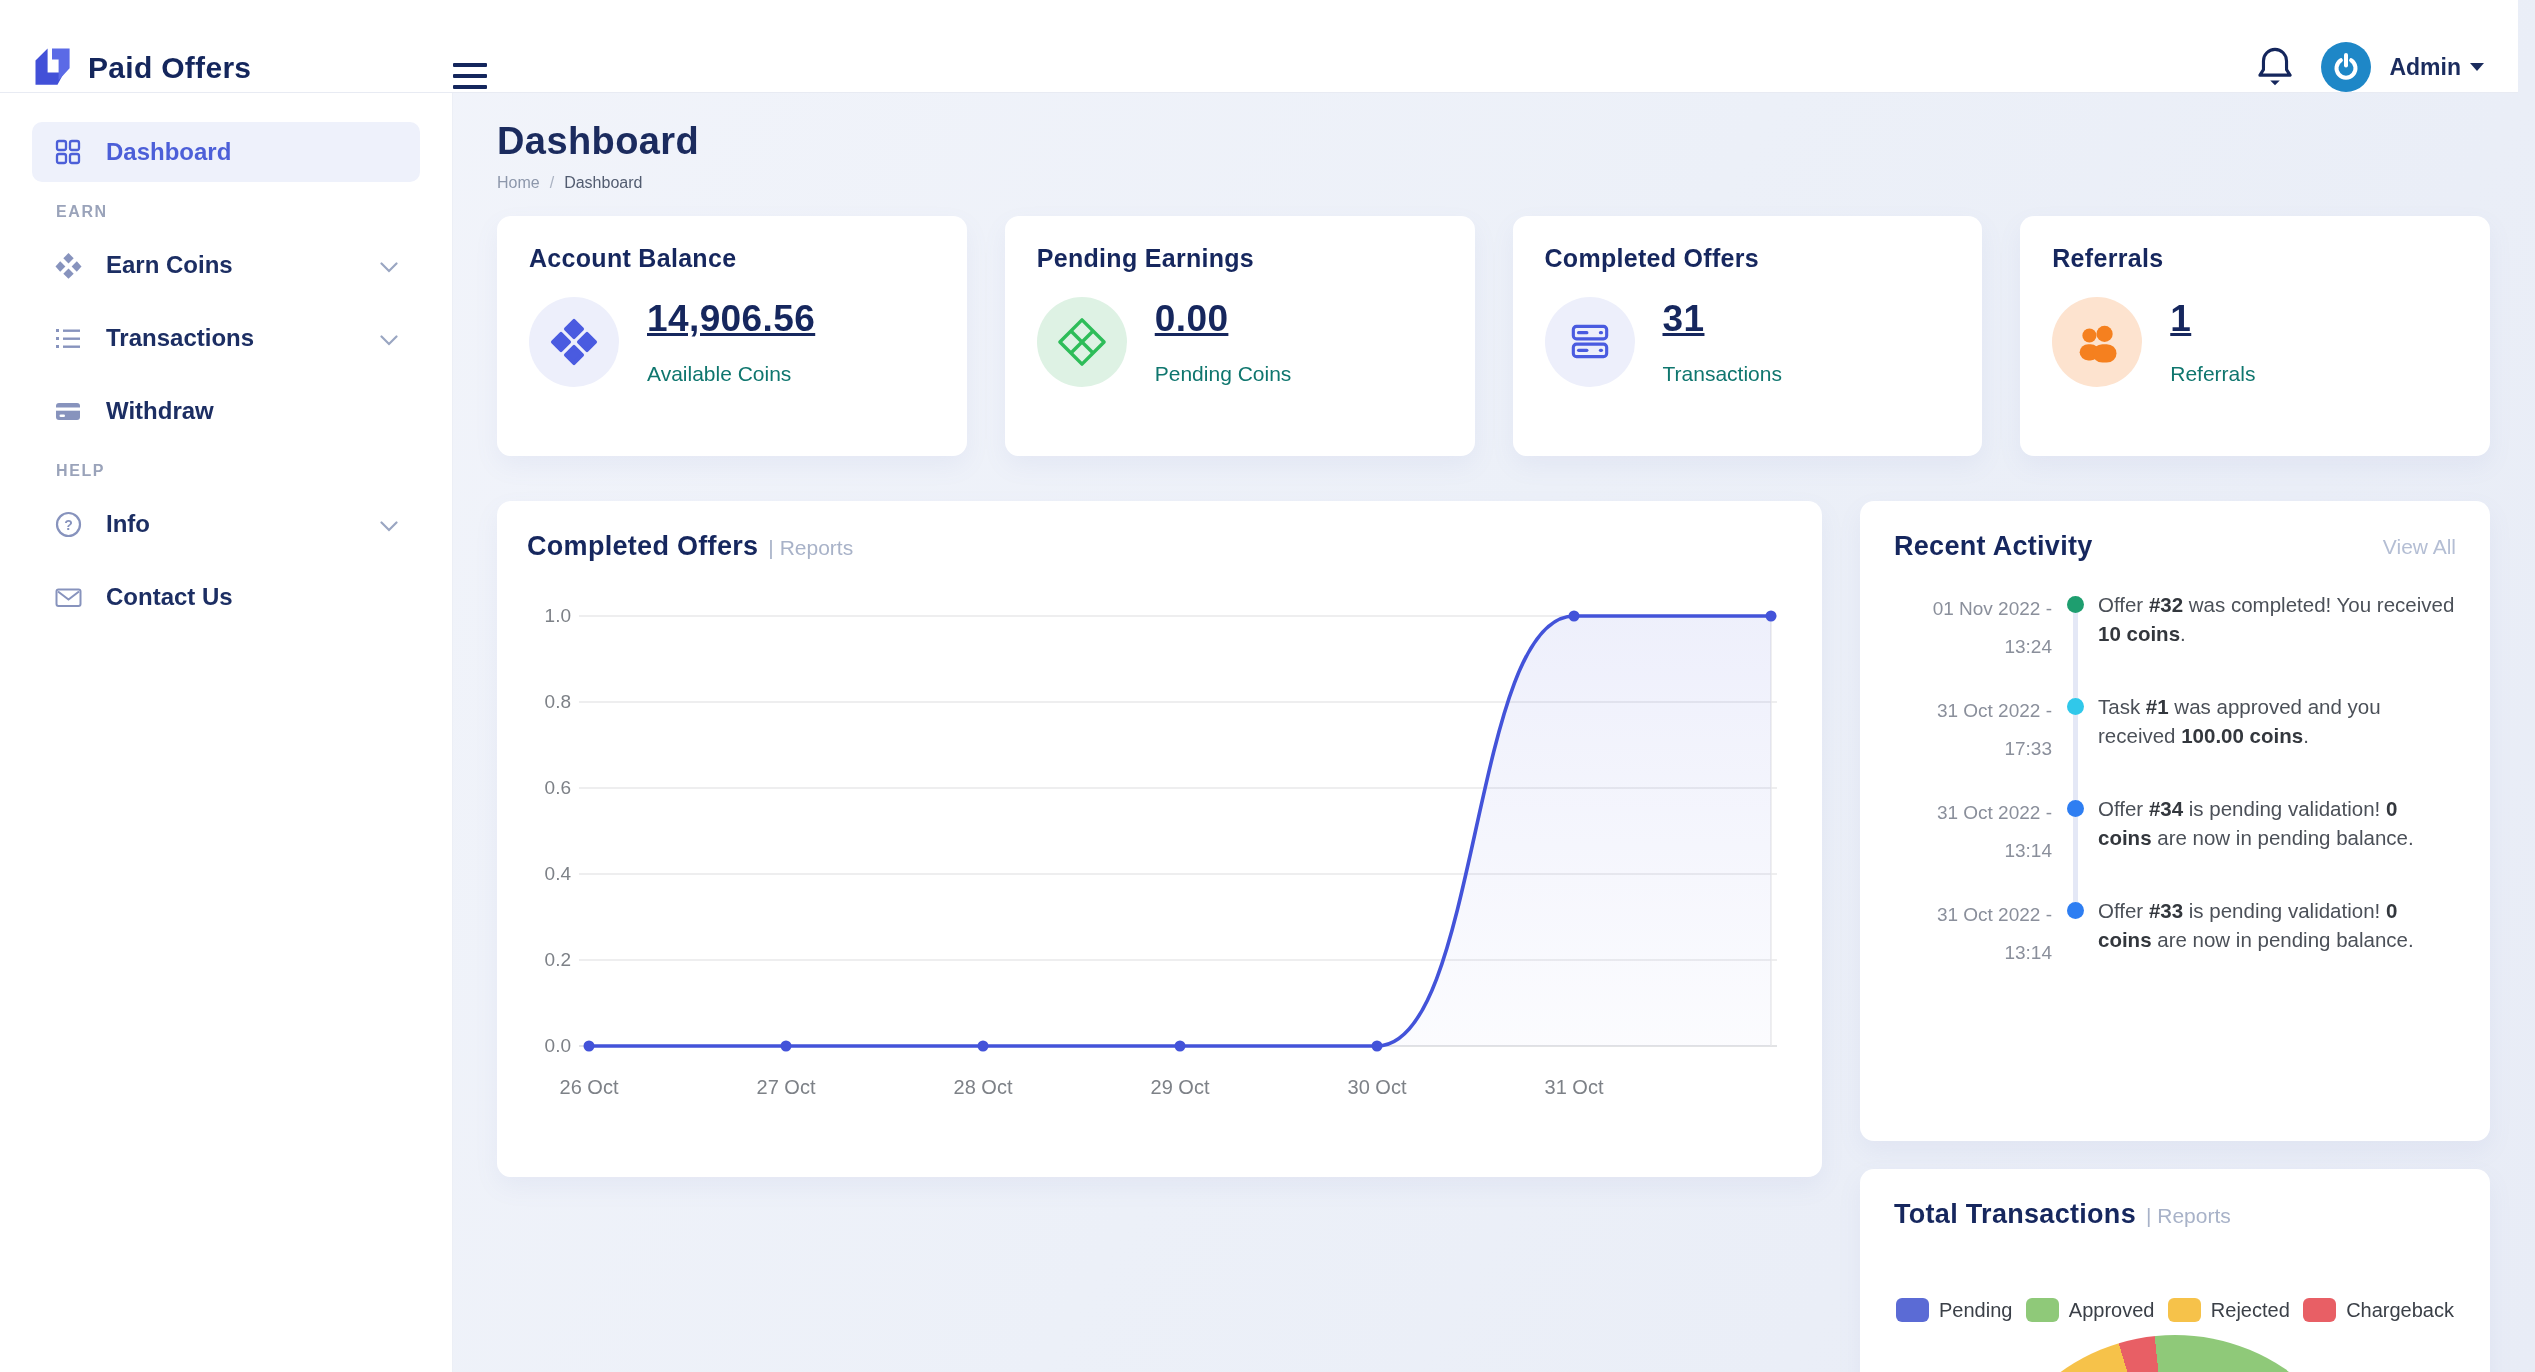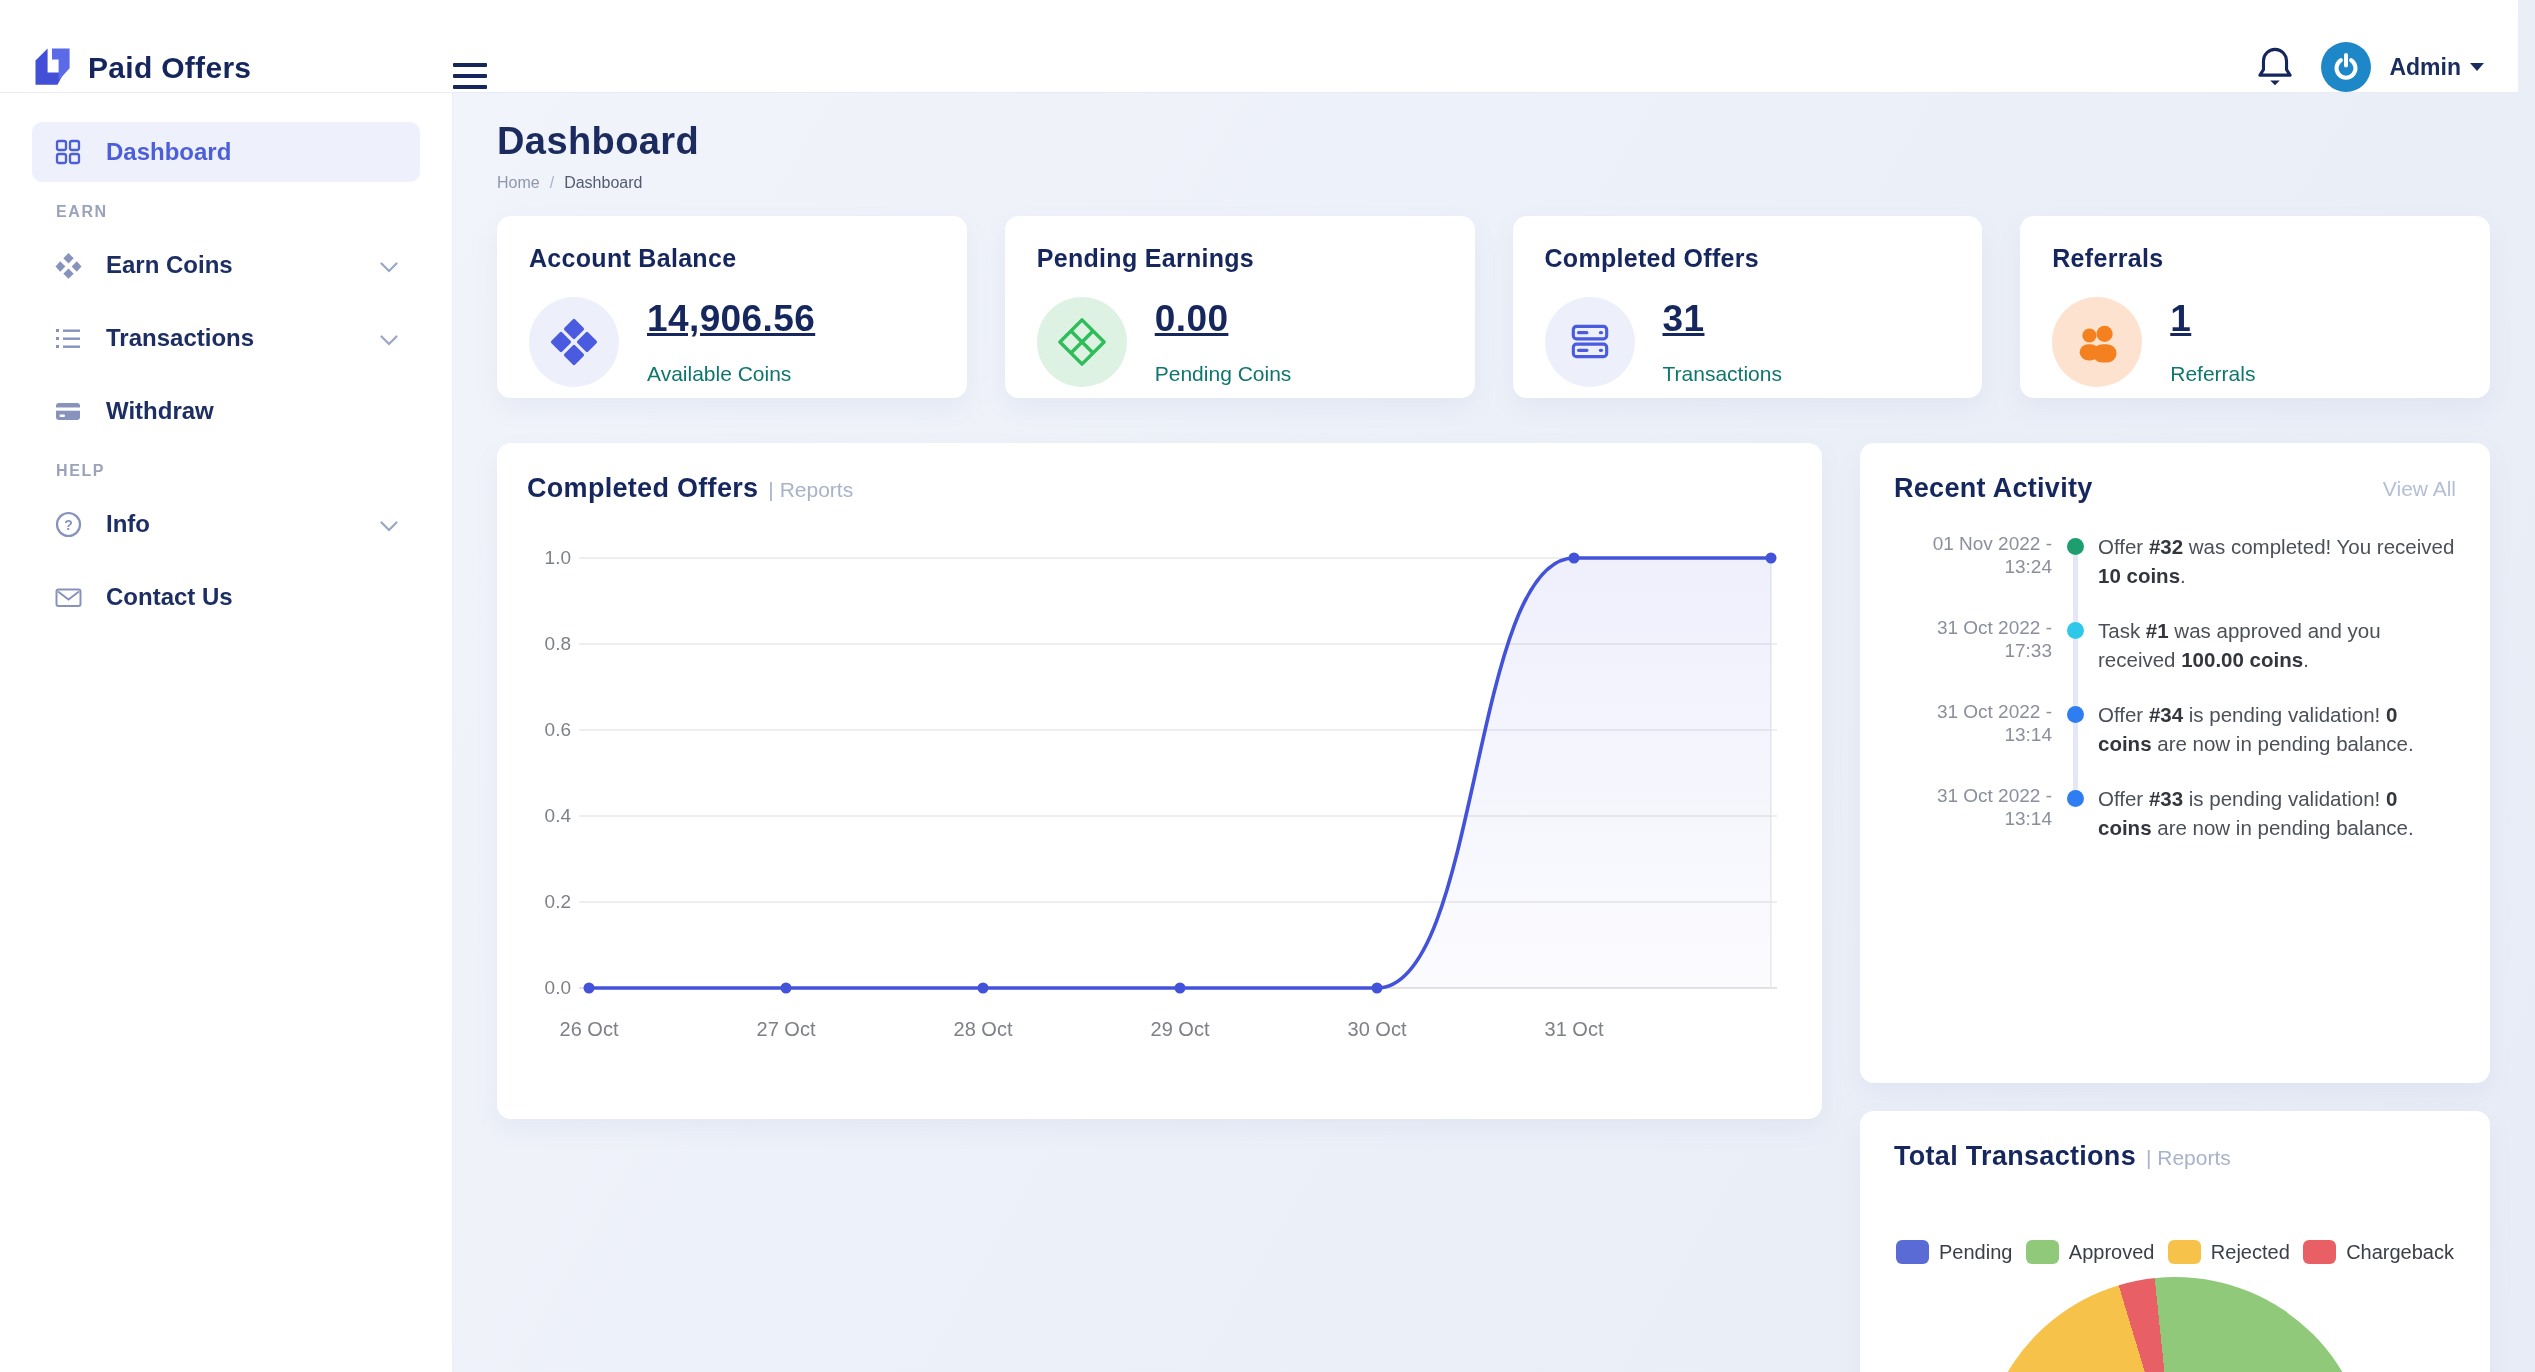--- a/index.html
+++ b/index.html
@@ -32,37 +32,37 @@
   .section-label { margin:21px 0 0 56px; font-size:16px; font-weight:bold; letter-spacing:1.6px; color:#9aa3ba; height:20px; }
   .mt12 { margin-top:12px; } .mt13 { margin-top:13px; }
   .side-icon { width:28px; height:28px; flex:none; display:flex; align-items:center; justify-content:center; }
   
   .content { position:absolute; left:453px; top:92px; right:0; bottom:0; padding:28px 45px 0 44px; }
   .page-title { font-size:38px; font-weight:bold; color:#1b2b5e; letter-spacing:.4px; }
   .breadcrumb { margin-top:11px; font-size:16px; display:flex; gap:10px; }
   .bc-home { color:#8d97ab; cursor:pointer; } .bc-sep { color:#aab2c2; } .bc-cur { color:#525c70; }
   .card { background:#fff; border-radius:14px; box-shadow:0 10px 24px rgba(110,130,185,.08); }
   .stats-row { display:flex; gap:38px; margin-top:24px; }
-  .stat-card { flex:1; height:182px; padding:28px 32px; }
+  .stat-card { flex:1; height:240px; padding:28px 32px; }
   .stat-title { font-size:25px; font-weight:bold; color:#16275e; letter-spacing:.3px; }
   .stat-body { display:flex; align-items:center; gap:28px; margin-top:24px; }
   .stat-icon-circle { width:90px; height:90px; border-radius:50%; flex:none; display:flex; align-items:center; justify-content:center; }
   .stat-value { font-size:37px; font-weight:800; color:#16275e; letter-spacing:.4px;text-decoration:underline; }
   .stat-label { font-size:21px; color:#0f766e; margin-top:22px; }
   .row2 { display:flex; gap:38px; margin-top:45px; align-items:flex-start; }
   .chart-card { width:1325px; height:676px; padding:30px 30px; flex:none; }
   .card-title-row { display:flex; align-items:baseline; }
   .card-title { font-size:27px; font-weight:bold; color:#16275e; letter-spacing:.3px; }
   .card-sub { font-size:21px; color:#a8b2c8; margin-left:10px; }
   .right-col { width:630px; flex:none; display:flex; flex-direction:column; gap:28px; }
   .activity-card { height:640px; padding:30px 34px; overflow:hidden; }
   .view-all { font-size:21px; color:#b4bed4; cursor:pointer; }
   .a-list { margin-top:28px; }
   .a-item { display:flex; margin-bottom:26px; }
-  .a-date { width:158px; flex:none; text-align:right; color:#8a8f9b; font-size:19px; line-height:23px; }
+  .a-date { width:158px; flex:none; text-align:right; color:#8a8f9b; font-size:19px; line-height:38px; }
   .a-dotcol { width:46px; flex:none; position:relative; display:flex; justify-content:center; }
   .a-dot { width:17px; height:17px; border-radius:50%; margin-top:6px; position:relative; z-index:1; }
   .a-item:not(:last-child) .a-dotcol::after { content:""; position:absolute; left:20.5px; top:16px; bottom:-32px; width:5px; background:#e4e8f6; }
   .a-text { flex:1; font-size:20.5px; line-height:29px; color:#4b5058; }
   .a-text b { color:#33373d; }
   .tt-card { height:420px; padding:30px 34px; position:relative; overflow:hidden; }
   .legend-row { margin-top:68px; display:flex; justify-content:space-between; padding:0 2px; }
   .legend-item { display:flex; align-items:center; gap:10px; }
   .legend-swatch { width:33px; height:24px; border-radius:6px; flex:none; }
   .legend-label { font-size:20px; color:#3b4048; }

